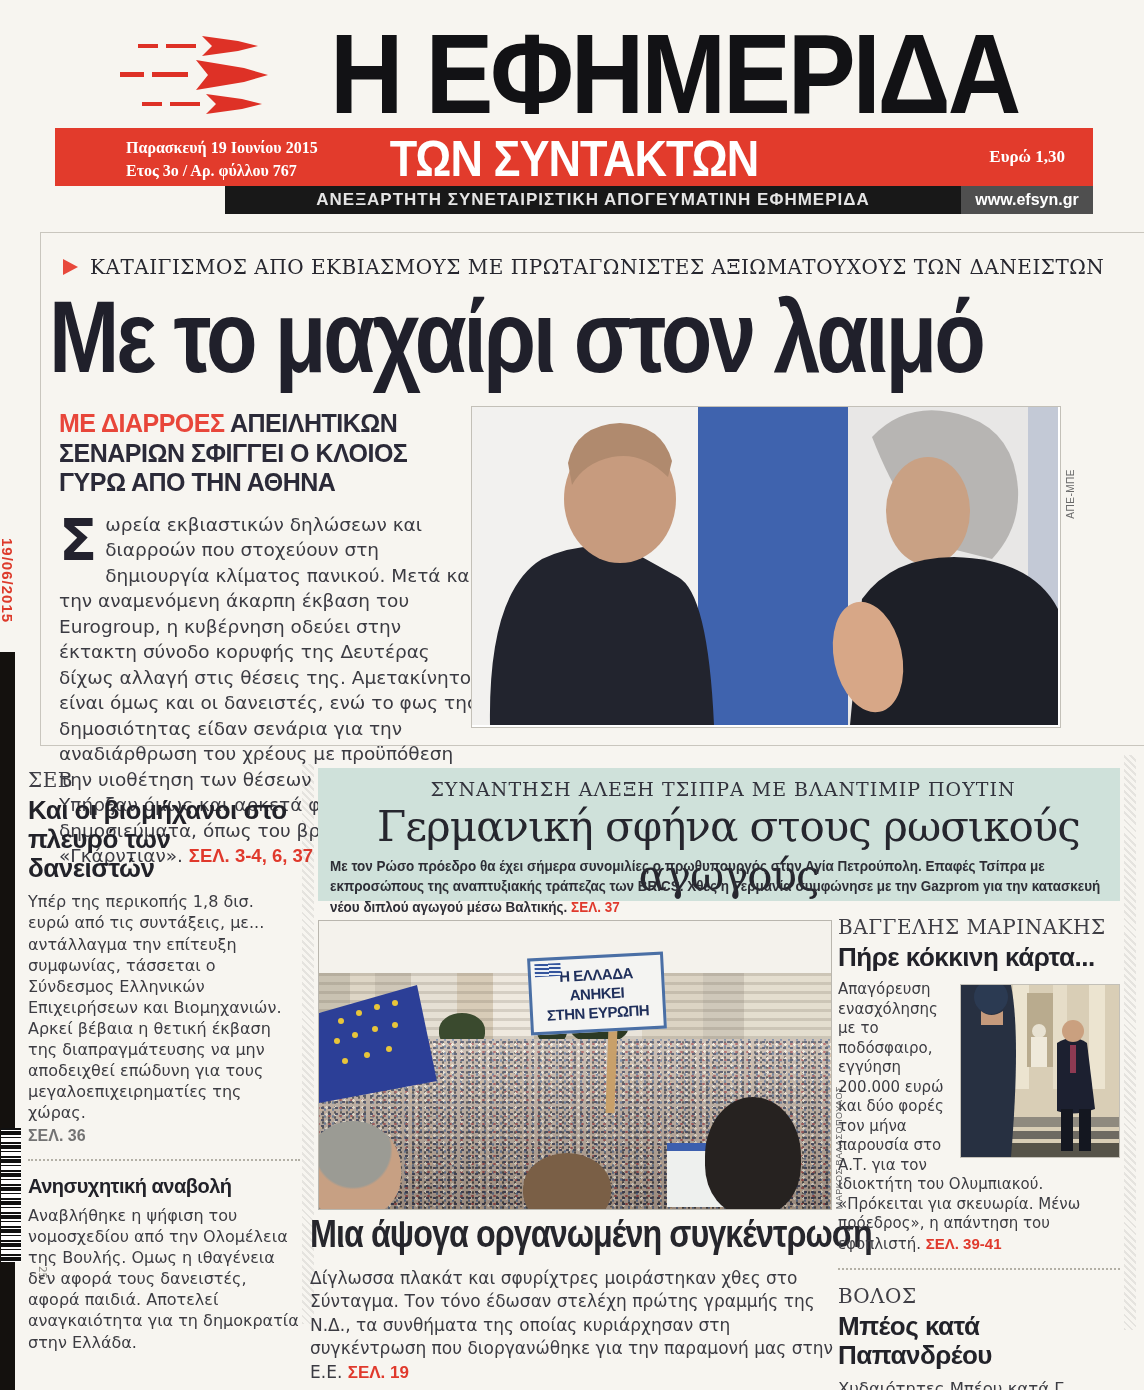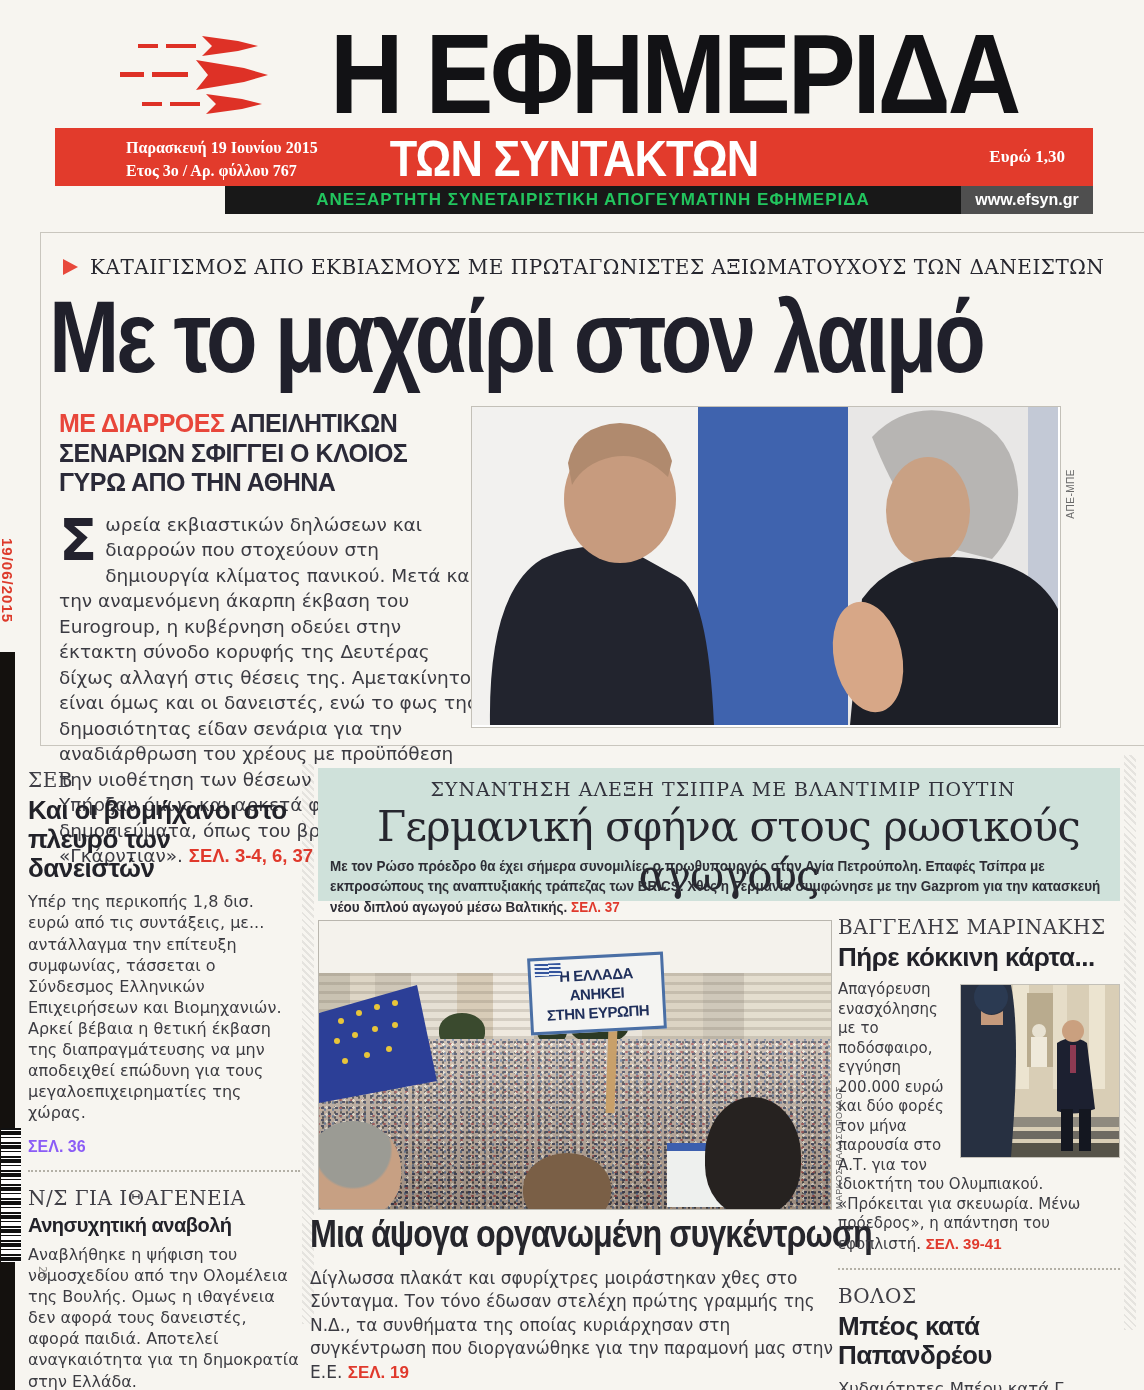--- a/index.html
+++ b/index.html
@@ -19,21 +19,21 @@
               font:bold 97px "Liberation Sans",sans-serif;color:#121215;letter-spacing:-3px;
               transform:scale(1.05,1.16);transform-origin:left top;}
   .red-band{position:absolute;left:55px;top:128px;width:1038px;height:58px;background:#e23b2c;}
   .red-band .date-block{position:absolute;left:30px;top:8px;color:#fff;
               font:bold 16px "Liberation Serif",serif;line-height:1.45;margin-left:41px;}
   .band-title{position:absolute;left:0;right:0;top:2px;text-align:center;color:#fff;
               font:bold 45px "Liberation Sans",sans-serif;letter-spacing:-1px;
               transform:scaleY(1.12);transform-origin:center top;}
   .price{position:absolute;right:28px;top:19px;color:#fff;font:bold 17px "Liberation Serif",serif;}
   .black-band{position:absolute;left:225px;top:186px;width:868px;height:28px;background:#181818;display:flex;}
-  .tagline{flex:1;text-align:center;color:#22c55e;font:bold 17px "Liberation Sans",sans-serif;
+  .tagline{flex:1;text-align:center;color:#e5e5e5;font:bold 17px "Liberation Sans",sans-serif;
            letter-spacing:1px;line-height:28px;}
   .site{width:132px;background:#4f4f4f;color:#fff;text-align:center;
         font:bold 16px "Liberation Sans",sans-serif;line-height:28px;}
   
   .lead{position:absolute;left:40px;top:232px;width:1064px;height:512px;border:1px solid #c9c6be;padding-left:40px;}
   .kicker-row{position:absolute;left:22px;top:22px;display:flex;align-items:center;gap:12px;}
   .tri{width:0;height:0;border-left:15px solid #e8493c;border-top:8px solid transparent;
        border-bottom:8px solid transparent;}
   .lead-kicker{font:20px "DejaVu Serif",serif;color:#26262e;letter-spacing:0.5px;}
   .lead-headline{position:absolute;left:8px;top:46px;margin:0;white-space:nowrap;
@@ -49,21 +49,21 @@
   .lead-credit{position:absolute;left:1024px;top:236px;writing-mode:vertical-rl;transform:rotate(180deg);
        font:10px "Liberation Sans",sans-serif;color:#6a6a6a;letter-spacing:0.5px;}
   
   .fold{position:absolute;width:12px;background:repeating-linear-gradient(45deg,rgba(70,70,70,0.10) 0 2px,transparent 2px 5px);}
   
   .leftcol{position:absolute;left:28px;top:768px;width:272px;}
   .kicker-serif{font:20px "DejaVu Serif",serif;color:#3f3e45;letter-spacing:0.5px;margin-bottom:4px;}
   .h-sans{margin:2px 0 8px 0;font:bold 26px "Liberation Sans",sans-serif;color:#222229;
           line-height:1.12;letter-spacing:-0.5px;}
   .col-body{margin:0;font:16px "DejaVu Sans",sans-serif;line-height:1.32;color:#3c3c42;}
-  .ref-line{margin-top:14px;font:bold 16px "Liberation Sans",sans-serif;color:#8b5cf6;}
+  .ref-line{margin-top:3px;font:bold 16px "Liberation Sans",sans-serif;color:#737373;}
   .dotted{border:none;border-top:2px dotted #b3b0a6;margin:14px 0;}
   
   .putin{position:absolute;left:318px;top:768px;width:802px;height:133px;background:#cfe1da;}
   .putin-kicker{margin-top:10px;text-align:center;font:19px "DejaVu Serif",serif;color:#32323c;letter-spacing:1px;padding-left:8px;}
   .putin-headline{margin:2px 0 0 0;text-align:center;font:42px "DejaVu Serif",serif;color:#26262e;letter-spacing:-1px;padding-left:19px;}
   .putin-deck{position:absolute;left:12px;top:88px;width:856px;transform:scale(0.93,1);transform-origin:left top;
       font:bold 14.5px "Liberation Sans",sans-serif;color:#2e2e36;line-height:1.4;}
   
   .rally-photo{position:absolute;left:318px;top:920px;width:512px;height:288px;border:1px solid #b9b6ae;
       overflow:hidden;background:#f5f3ee;}
@@ -189,21 +189,20 @@
 
   <aside class="leftcol">
     <article>
       <div class="kicker-serif">ΣΕΒ</div>
       <h3 class="h-sans">Και οι βιομήχανοι στο πλευρό των δανειστών</h3>
       <p class="col-body">Υπέρ της περικοπής 1,8 δισ. ευρώ από τις συντάξεις, με... αντάλλαγμα την επίτευξη συμφωνίας, τάσσεται ο Σύνδεσμος Ελληνικών Επιχειρήσεων και Βιομηχανιών. Αρκεί βέβαια η θετική έκβαση της διαπραγμάτευσης να μην αποδειχθεί επώδυνη για τους μεγαλοεπιχειρηματίες της χώρας.</p>
       <div class="ref-line">ΣΕΛ. 36</div>
     </article>
     <hr class="dotted">
     <article>
-      <div class="kicker-serif">Ν/Σ ΓΙΑ ΙΘΑΓΕΝΕΙΑ</div>
       <h3 class="h-sans" style="font-size:20px">Ανησυχητική αναβολή</h3>
       <p class="col-body">Αναβλήθηκε η ψήφιση του νομοσχεδίου από την Ολομέλεια της Βουλής. Ομως η ιθαγένεια δεν αφορά τους δανειστές, αφορά παιδιά. Αποτελεί αναγκαιότητα για τη δημοκρατία στην Ελλάδα.</p>
 
     </article>
 
   </aside>
 
   <section class="putin">
     <div class="putin-kicker">ΣΥΝΑΝΤΗΣΗ ΑΛΕΞΗ ΤΣΙΠΡΑ ΜΕ ΒΛΑΝΤΙΜΙΡ ΠΟΥΤΙΝ</div>
     <h2 class="putin-headline">Γερμανική σφήνα στους ρωσικούς αγωγούς</h2>

